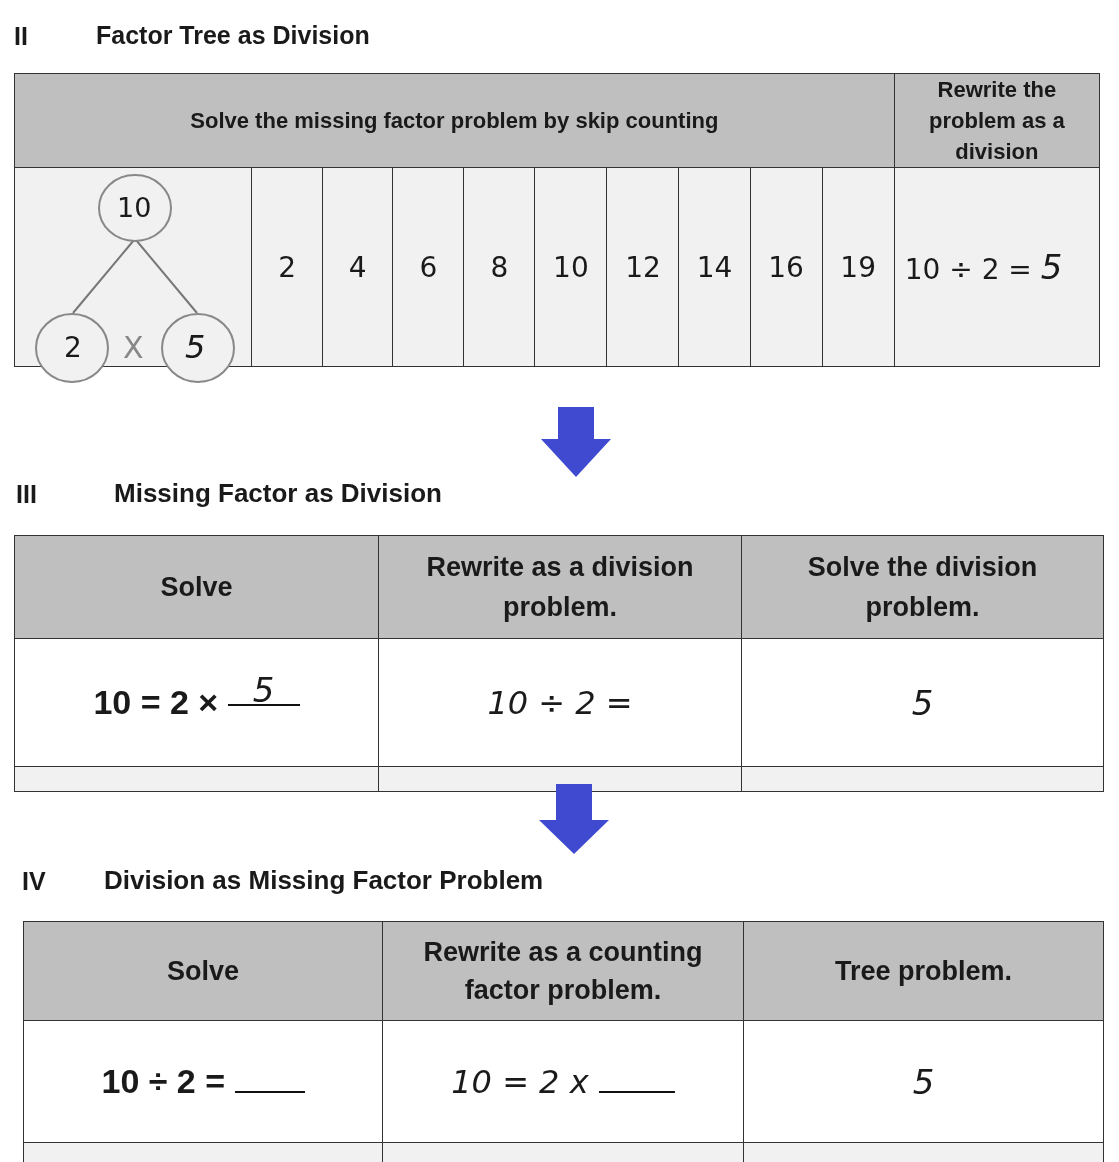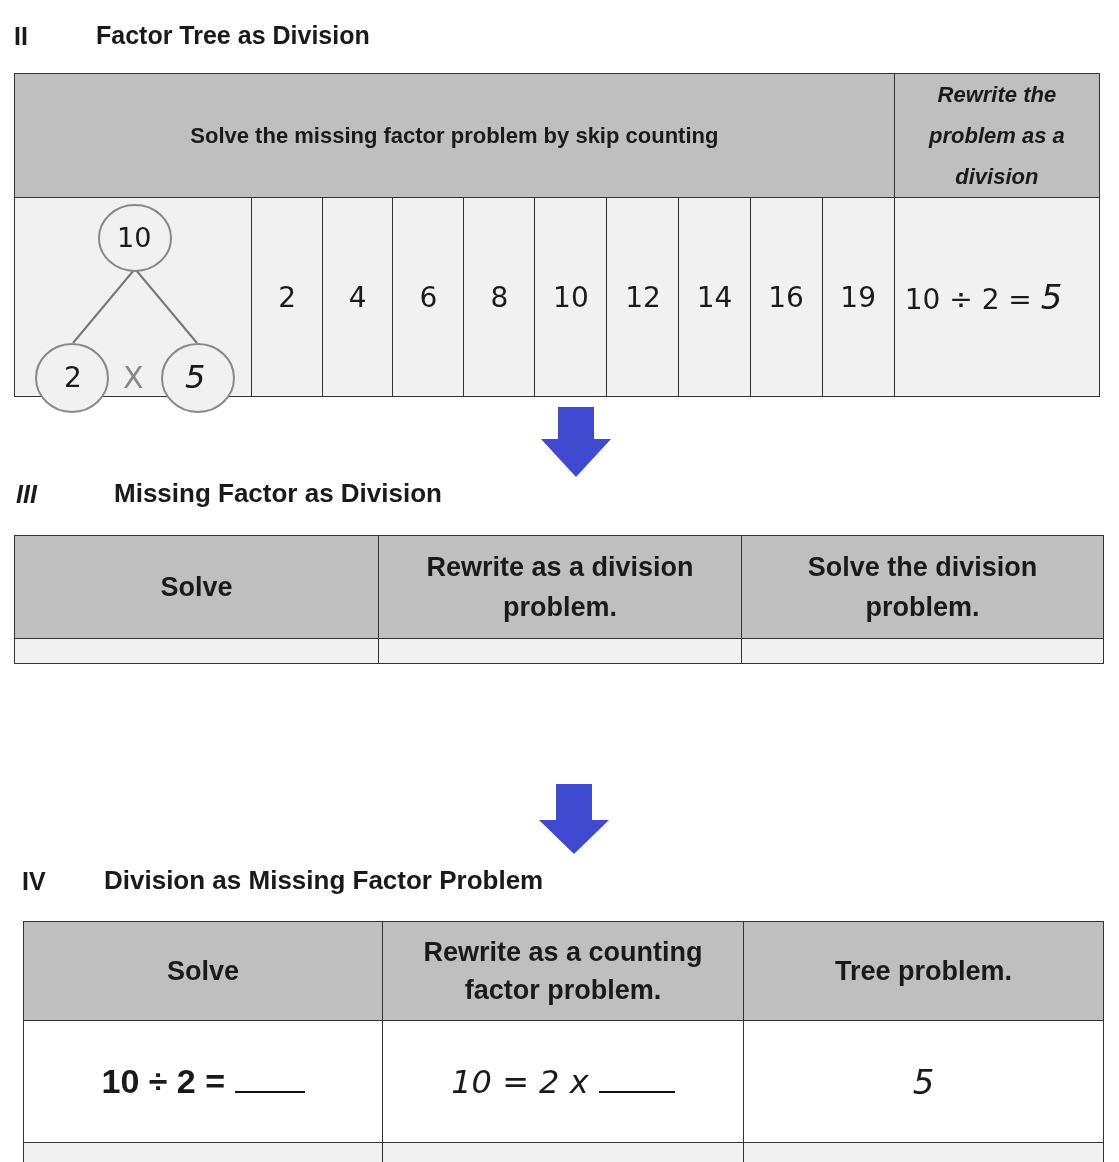--- a/index.html
+++ b/index.html
@@ -35,21 +35,21 @@
       <col style="width:72px">
       <col style="width:72px">
       <col style="width:71px">
       <col style="width:72px">
       <col style="width:72px">
       <col style="width:205px">
   </colgroup>
   <tbody>
       <tr style="height:94px;">
     <td class="hdr" colspan="10" style="font-size:22px;">Solve the missing factor problem by skip counting</td>
-    <td class="hdr" style="font-size:22px;line-height:41px;padding:0 18px;font-style:italic;">Rewrite the problem as a division</td>
+    <td class="hdr" style="font-size:22px;line-height:31px;padding:0 18px;">Rewrite the problem as a division</td>
   </tr>
   <tr style="height:199px;">
     <td class="light" style="position:relative;">
       <svg width="237" height="222" style="position:absolute;left:0;top:0;">
         <line x1="119" y1="72" x2="58" y2="145" stroke="#777" stroke-width="2"></line>
         <line x1="121" y1="72" x2="182" y2="145" stroke="#777" stroke-width="2"></line>
         <ellipse cx="120" cy="40" rx="36" ry="33" fill="#f1f1f1" stroke="#888" stroke-width="2"></ellipse>
         <ellipse cx="57" cy="180" rx="36" ry="34" fill="#f1f1f1" stroke="#888" stroke-width="2"></ellipse>
         <ellipse cx="183" cy="180" rx="36" ry="34" fill="#f1f1f1" stroke="#888" stroke-width="2"></ellipse>
       </svg>
@@ -72,34 +72,42 @@
       <span style="font-size:34px;font-style:italic;">5</span>
     </td>
   </tr>
 </tbody>
   </table>
 
 <svg class="arrow" style="left:541px;top:407px;" viewBox="0 0 70 70">
   <polygon points="17,0 53,0 53,32 70,32 35,70 0,32 17,32" fill="#3f4ad1"></polygon>
 </svg>
 
-<div class="abs sec-num" style="left:16px;top:480px;font-style:italic;">III</div>
+<div class="abs sec-num" style="left:16px;top:480px;">III</div>
 <div class="abs sec-title" style="left:98px;top:478px;margin-left:16px;">Missing Factor as Division</div>
 
 <table class="tbl" style="left:14px;top:535px;width:1089px;">
   <colgroup>
       <col style="width:364px">
       <col style="width:363px">
       <col style="width:362px">
     </colgroup>
   <tbody>
       <tr style="height:103px;">
     <td class="hdr" style="font-size:27px;">Solve</td>
     <td class="hdr" style="font-size:27px;line-height:40px;padding:0 30px;">Rewrite as a division problem.</td>
     <td class="hdr" style="font-size:27px;line-height:40px;padding:0 50px;">Solve the division problem.</td>
+  </tr>
+  <tr style="height:128px;">
+    <td class="white" style="font-size:34px;font-weight:bold;">
+      <span>10 = 2 ×</span>
+      <span class="blank hand" style="width:72px;font-size:34px;font-weight:normal;font-style:italic;line-height:28px;position:relative;top:-12px;">5</span>
+    </td>
+    <td class="white hand" style="font-size:32px;font-style:italic;">10 ÷ 2 =</td>
+    <td class="white hand" style="font-size:34px;font-style:italic;">5</td>
   </tr>
   <tr style="height:6px;">
     <td class="light"></td>
         <td class="light"></td>
         <td class="light"></td>
   </tr>
 </tbody>
   </table>
 
 <svg class="arrow" style="left:539px;top:784px;" viewBox="0 0 70 70">

